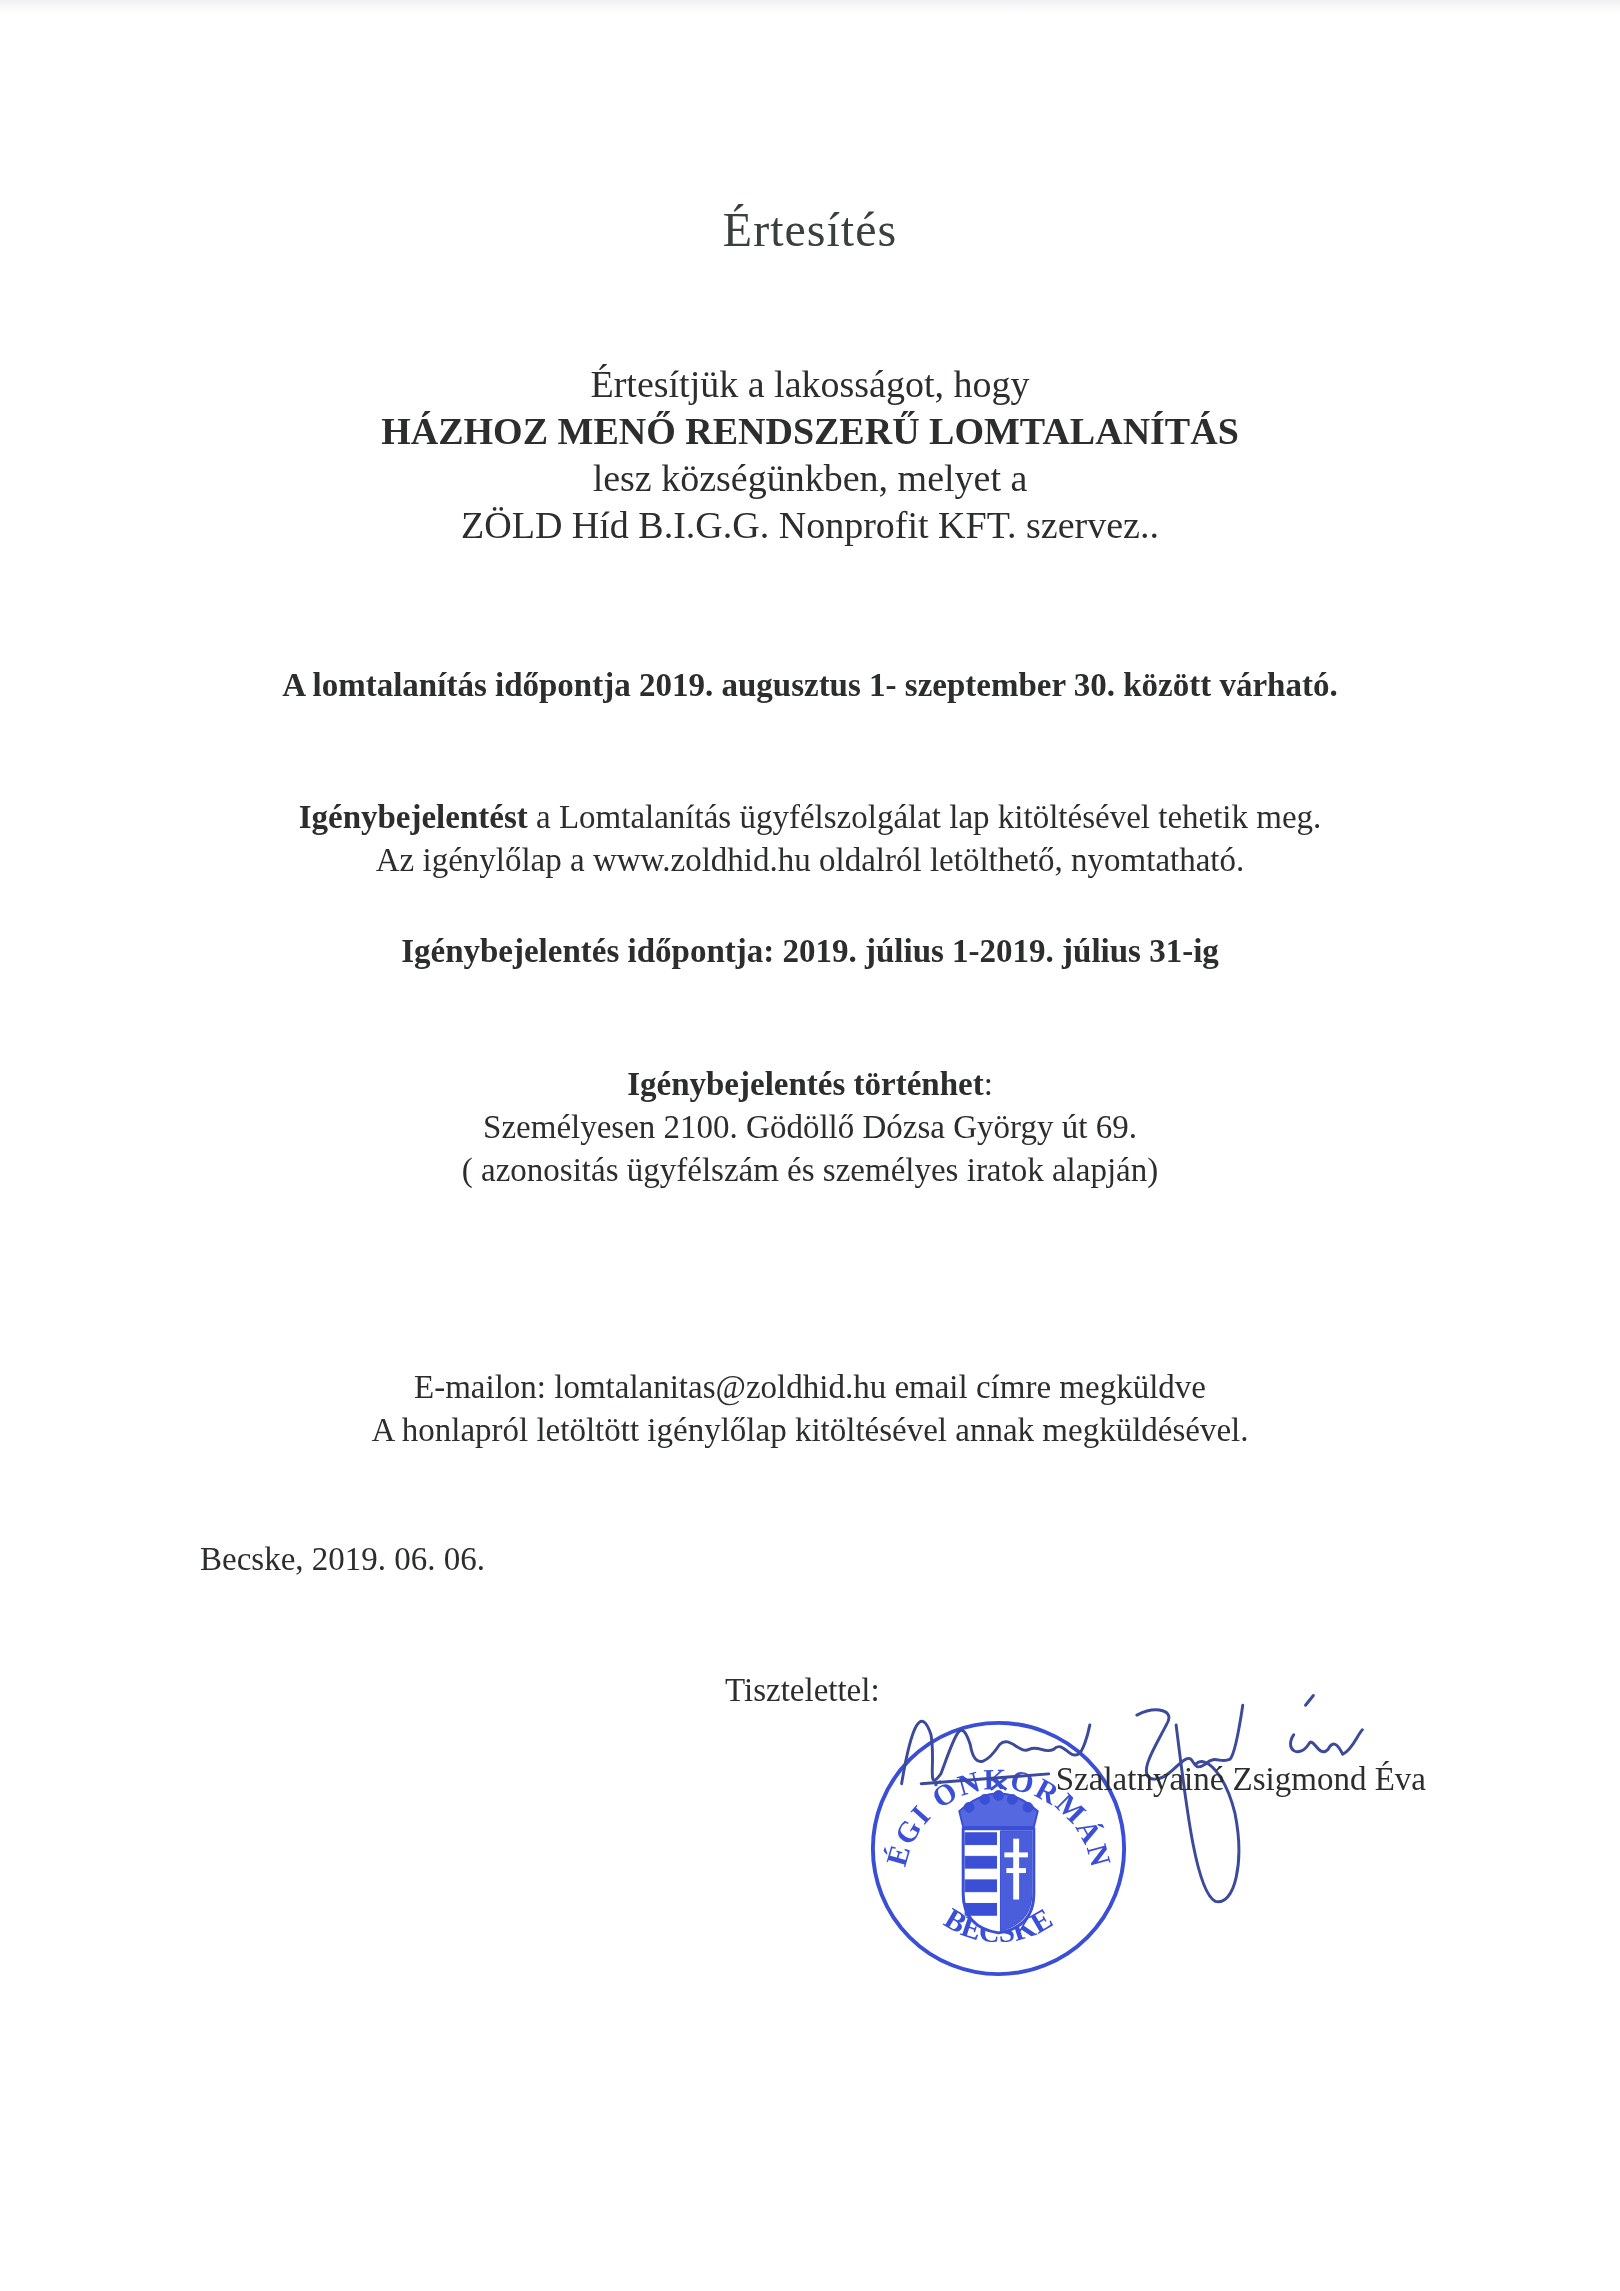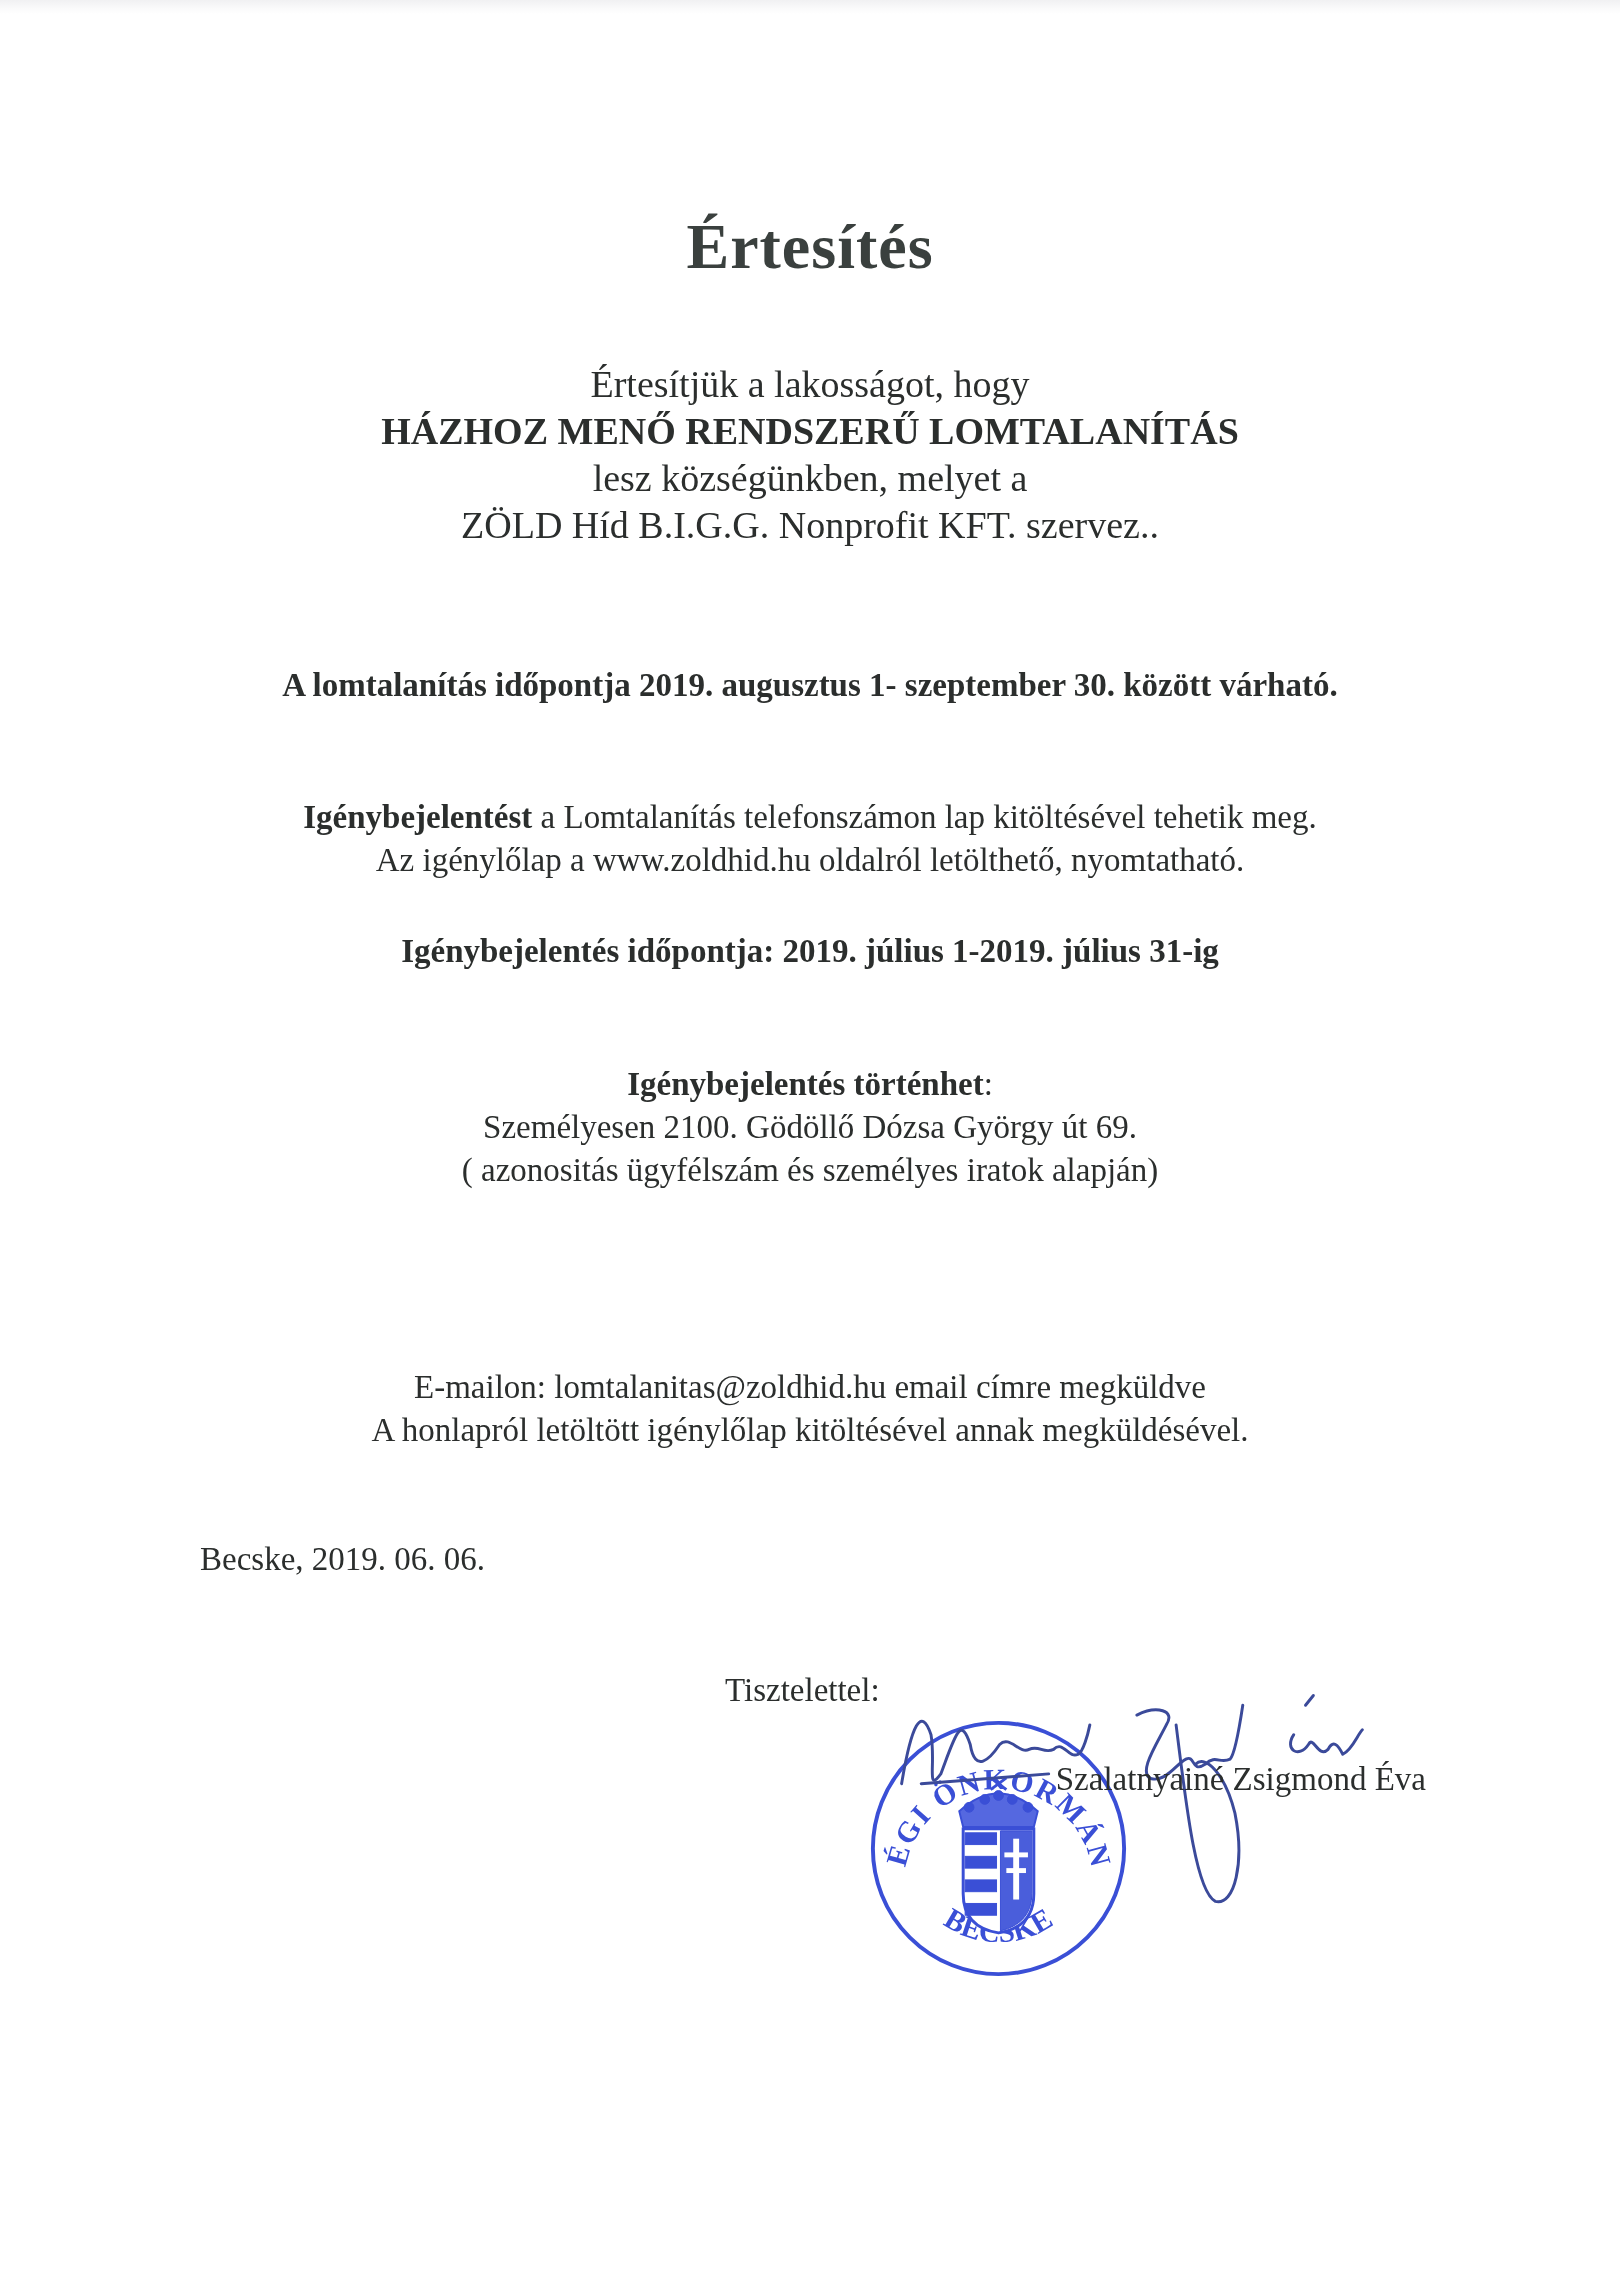--- a/index.html
+++ b/index.html
@@ -8,21 +8,21 @@
     font-family: "Liberation Serif", "DejaVu Serif", serif;
     color: #2b2e2d;
   }
   .scan-edge {
     position: absolute; left: 0; top: 0; width: 1620px; height: 13.7px;
     background: linear-gradient(to bottom, #e7e7ea 0%, #f7f7f8 60%, #ffffff 100%);
     opacity: 0.6;
   }
   .block { position: absolute; left: 0; width: 1620px; text-align: center; }
   .title {
-    top: 210px; font-size: 64px; font-weight: bold; color: #3a403e;
+    top: 202px; font-size: 48px; font-weight: normal; color: #3a403e;
     letter-spacing: 1px;
   }
   .intro { top: 361px; font-size: 38px; line-height: 47px; }
   .intro .l { display: block; }
   .intro .bold { font-weight: bold; font-size: 38px; }
   .period { top: 667px; font-size: 33px; font-weight: bold; }
   .request { top: 796px; font-size: 33px; line-height: 43px; }
   .request .l { display: block; }
   .b { font-weight: bold; }
   .u { }
@@ -62,21 +62,21 @@
 <div class="block intro">
   <span class="l">Értesítjük a lakosságot, hogy</span>
   <span class="l bold">HÁZHOZ MENŐ RENDSZERŰ LOMTALANÍTÁS</span>
   <span class="l">lesz községünkben, melyet a</span>
   <span class="l">ZÖLD Híd B.I.G.G. Nonprofit KFT. szervez..</span>
 </div>
 
 <div class="block period">A lomtalanítás időpontja 2019. augusztus 1- szeptember 30. között várható.</div>
 
 <div class="block request">
-  <span class="l"><span class="b">Igénybejelentést</span><span> a Lomtalanítás telefonszámon lap kitöltésével tehetik meg.</span></span>
+  <span class="l"><span class="b">Igénybejelentést</span><span> a Lomtalanítás ügyfélszolgálat lap kitöltésével tehetik meg.</span></span>
   <span class="l"><span>Az igénylőlap a </span><span class="u">www.zoldhid.hu</span><span> oldalról letölthető, nyomtatható.</span></span>
 </div>
 
 <div class="block reqperiod">Igénybejelentés időpontja: 2019. július 1-2019. július 31-ig</div>
 
 <div class="block how">
   <span class="l"><span class="b">Igénybejelentés történhet</span><span>:</span></span>
   <span class="l">Személyesen  2100. Gödöllő Dózsa György út 69.</span>
   <span class="l">( azonositás ügyfélszám és személyes iratok alapján)</span>
 </div>

